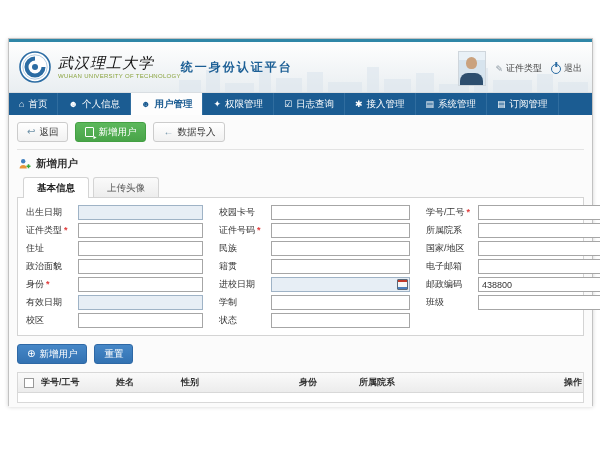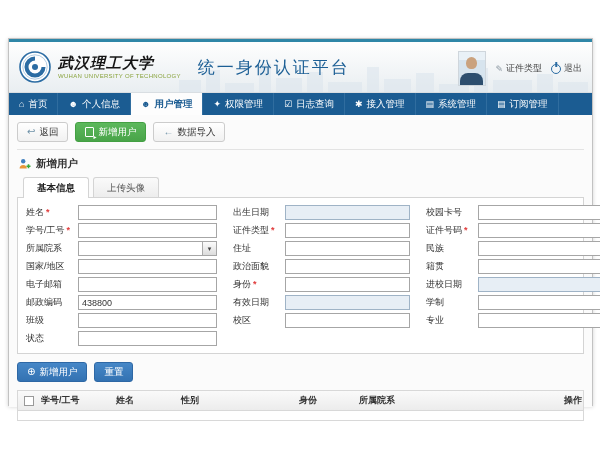--- a/index.html
+++ b/index.html
@@ -10,24 +10,24 @@
   .strip{height:3px;background:#2f86a7}
   
   .hdr{position:relative;height:50px;background:linear-gradient(#fefefe,#e9eef1);
        border-bottom:1px solid #d9dee2;overflow:hidden}
   .skyline{position:absolute;bottom:0;left:170px;right:4px;height:36px;display:flex;
            align-items:flex-end;gap:5px;opacity:.6}
   .skyline i{display:block;background:#dde6ee}
   .logo-row{position:relative;z-index:1;display:flex;align-items:center;height:100%;padding-left:10px}
   .logo-badge{width:32px;height:32px;flex:none}
   .uni{margin-left:7px;line-height:1}
-  .uni-cn{font-family:"DejaVu Serif","Liberation Serif",serif;font-weight:bold;font-style:italic;
+  .uni-cn{font-family:"DejaVu Serif","Liberation Serif",serif;font-weight:normal;font-style:italic;
           font-size:15px;color:#141414;letter-spacing:1px}
   .uni-en{font-size:6px;color:#8aa43e;letter-spacing:.3px;margin-top:2px;white-space:nowrap}
-  .platform{margin-left:17px;font-size:17px;font-weight:normal;color:#1c5f95;letter-spacing:2px}
+  .platform{margin-left:0;font-size:12px;font-weight:bold;color:#1c5f95;letter-spacing:2px}
   .hdr-right{position:absolute;right:10px;top:9px;display:flex;align-items:center;gap:9px;z-index:2}
   .avatar{width:26px;height:33px;border:1px solid #cfd6dc;background:
           linear-gradient(#e9f1f7 0 8px,#d7e4ee 8px);position:relative;overflow:hidden}
   .avatar .head{position:absolute;left:7px;top:5px;width:11px;height:12px;border-radius:50% 50% 45% 45%;background:#caa27e}
   .avatar .body{position:absolute;left:1px;bottom:0;width:23px;height:12px;border-radius:8px 8px 0 0;background:#2d4e6e}
   .hdr-link{display:flex;align-items:center;gap:3px;font-size:9px;color:#444;cursor:pointer;white-space:nowrap}
   .pencil-ico{font-size:9px;color:#8b97a1;transform:rotate(0deg)}
   .power-ico{width:8px;height:8px;border:1.5px solid #2b6ca3;border-radius:50%;position:relative;display:inline-block}
   .power-ico::before{content:"";position:absolute;left:50%;top:-3px;width:1.5px;height:5px;background:#2b6ca3;transform:translateX(-50%)}
   
@@ -192,26 +192,20 @@
     </div>
 
     <div class="tabs" id="tabs">
         <div class="tab active">基本信息</div>
         <div class="tab">上传头像</div>
       </div>
 
     <div class="fpanel">
       <div id="form-grid">
           <div class="fcell">
-            <span class="flabel">姓名<span class="req">*</span></span>
-            <div class="fwrap">
-              <input style="">
-            </div>
-          </div>
-          <div class="fcell">
             <span class="flabel">出生日期</span>
             <div class="fwrap date">
               <input readonly="" style="">
             </div>
           </div>
           <div class="fcell">
             <span class="flabel">校园卡号</span>
             <div class="fwrap">
               <input style="">
             </div>
@@ -311,26 +305,20 @@
             </div>
           </div>
           <div class="fcell">
             <span class="flabel">班级</span>
             <div class="fwrap">
               <input style="">
             </div>
           </div>
           <div class="fcell">
             <span class="flabel">校区</span>
-            <div class="fwrap">
-              <input style="">
-            </div>
-          </div>
-          <div class="fcell">
-            <span class="flabel">专业</span>
             <div class="fwrap">
               <input style="">
             </div>
           </div>
           <div class="fcell">
             <span class="flabel">状态</span>
             <div class="fwrap">
               <input style="">
             </div>
           </div>

